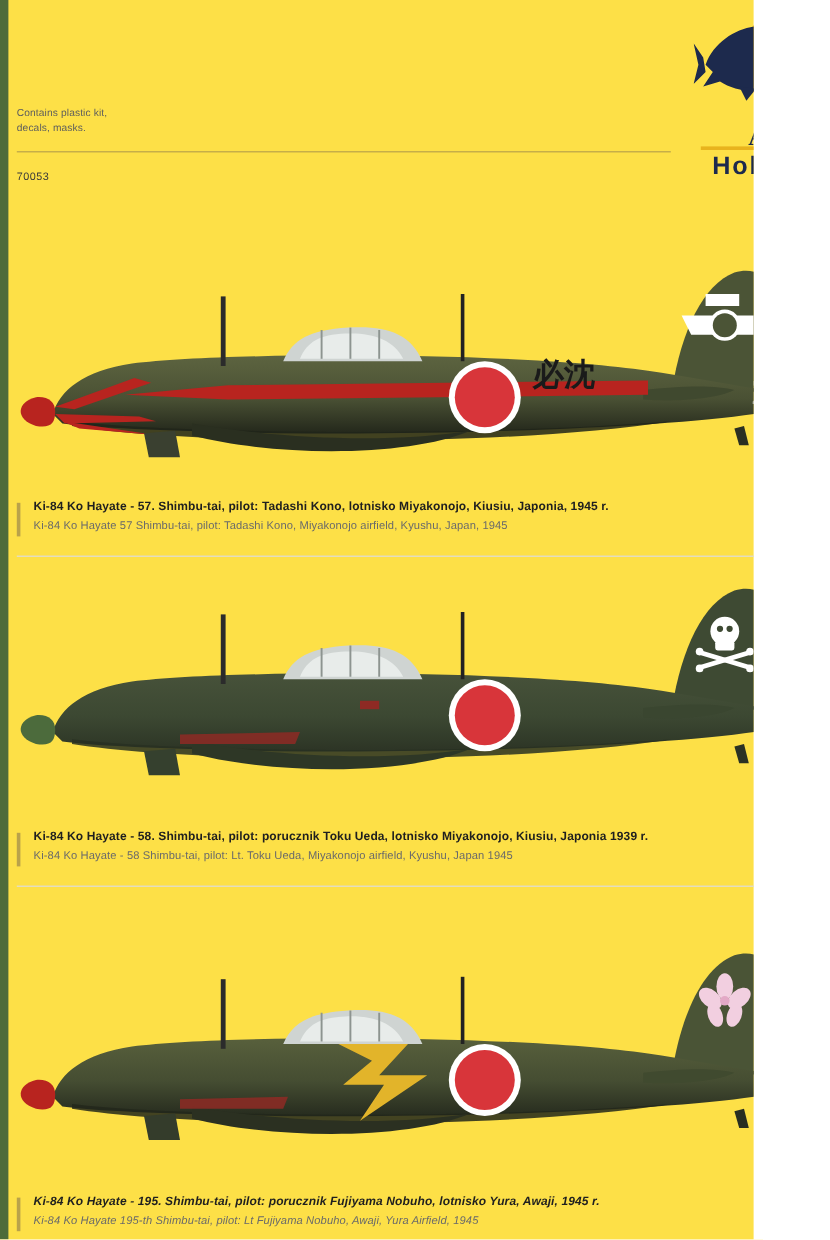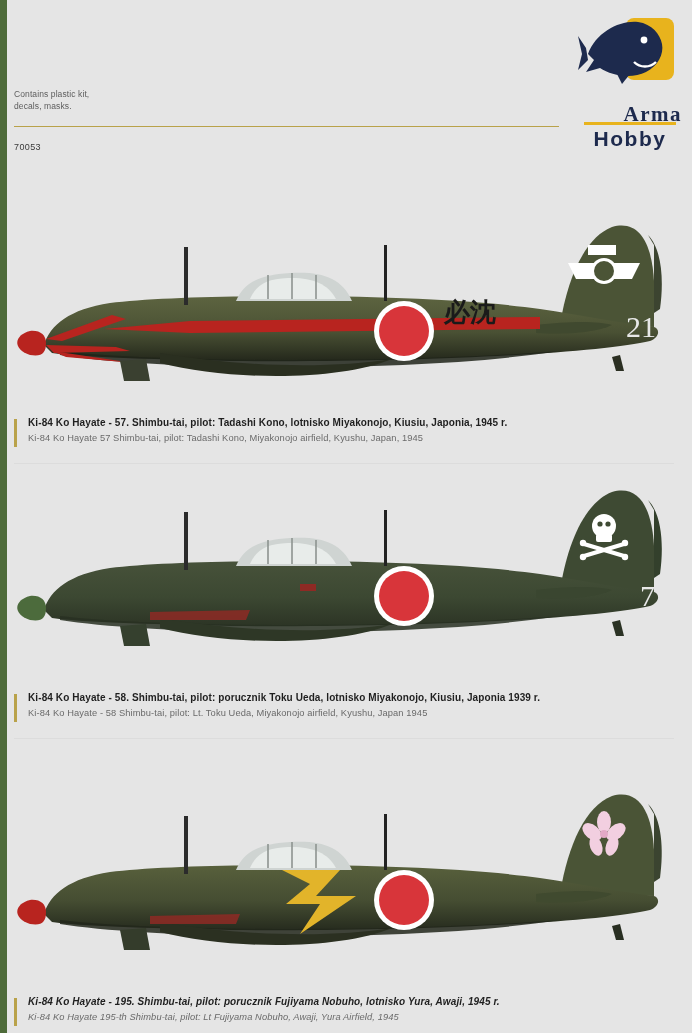--- a/index.html
+++ b/index.html
@@ -5,23 +5,23 @@
   html, body {
     margin: 0;
     padding: 0;
     background: #ffffff;
   }
   body {
     font-family: "Liberation Sans", sans-serif;
   }
   #page {
     position: relative;
-    width: 692px;
+    width: 628px;
     height: 1033px;
-    background: #e5e5e5;
+    background: #fde047;
     overflow: hidden;
   }
   
   .edge-bar {
     position: absolute;
     left: 0;
     top: 0;
     width: 7px;
     height: 1033px;
     background: #4e6b3a;

